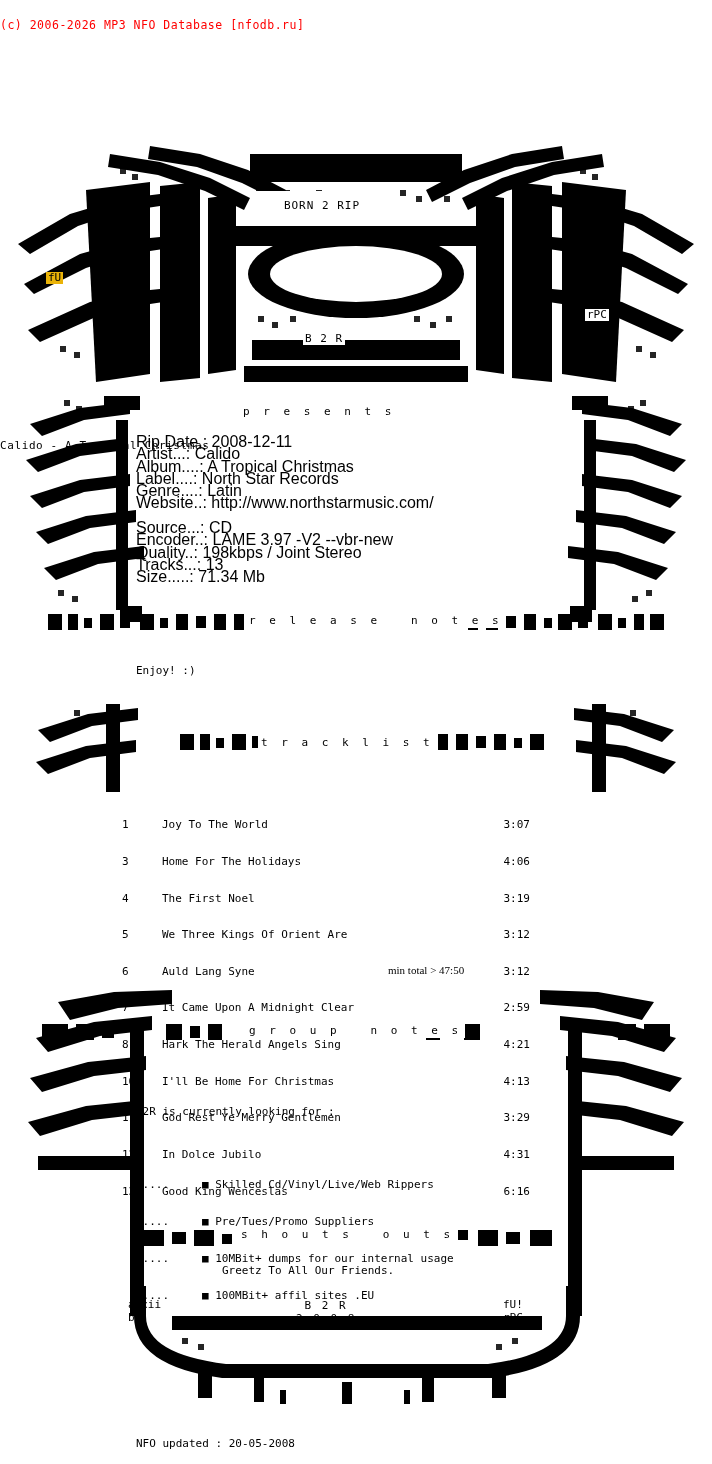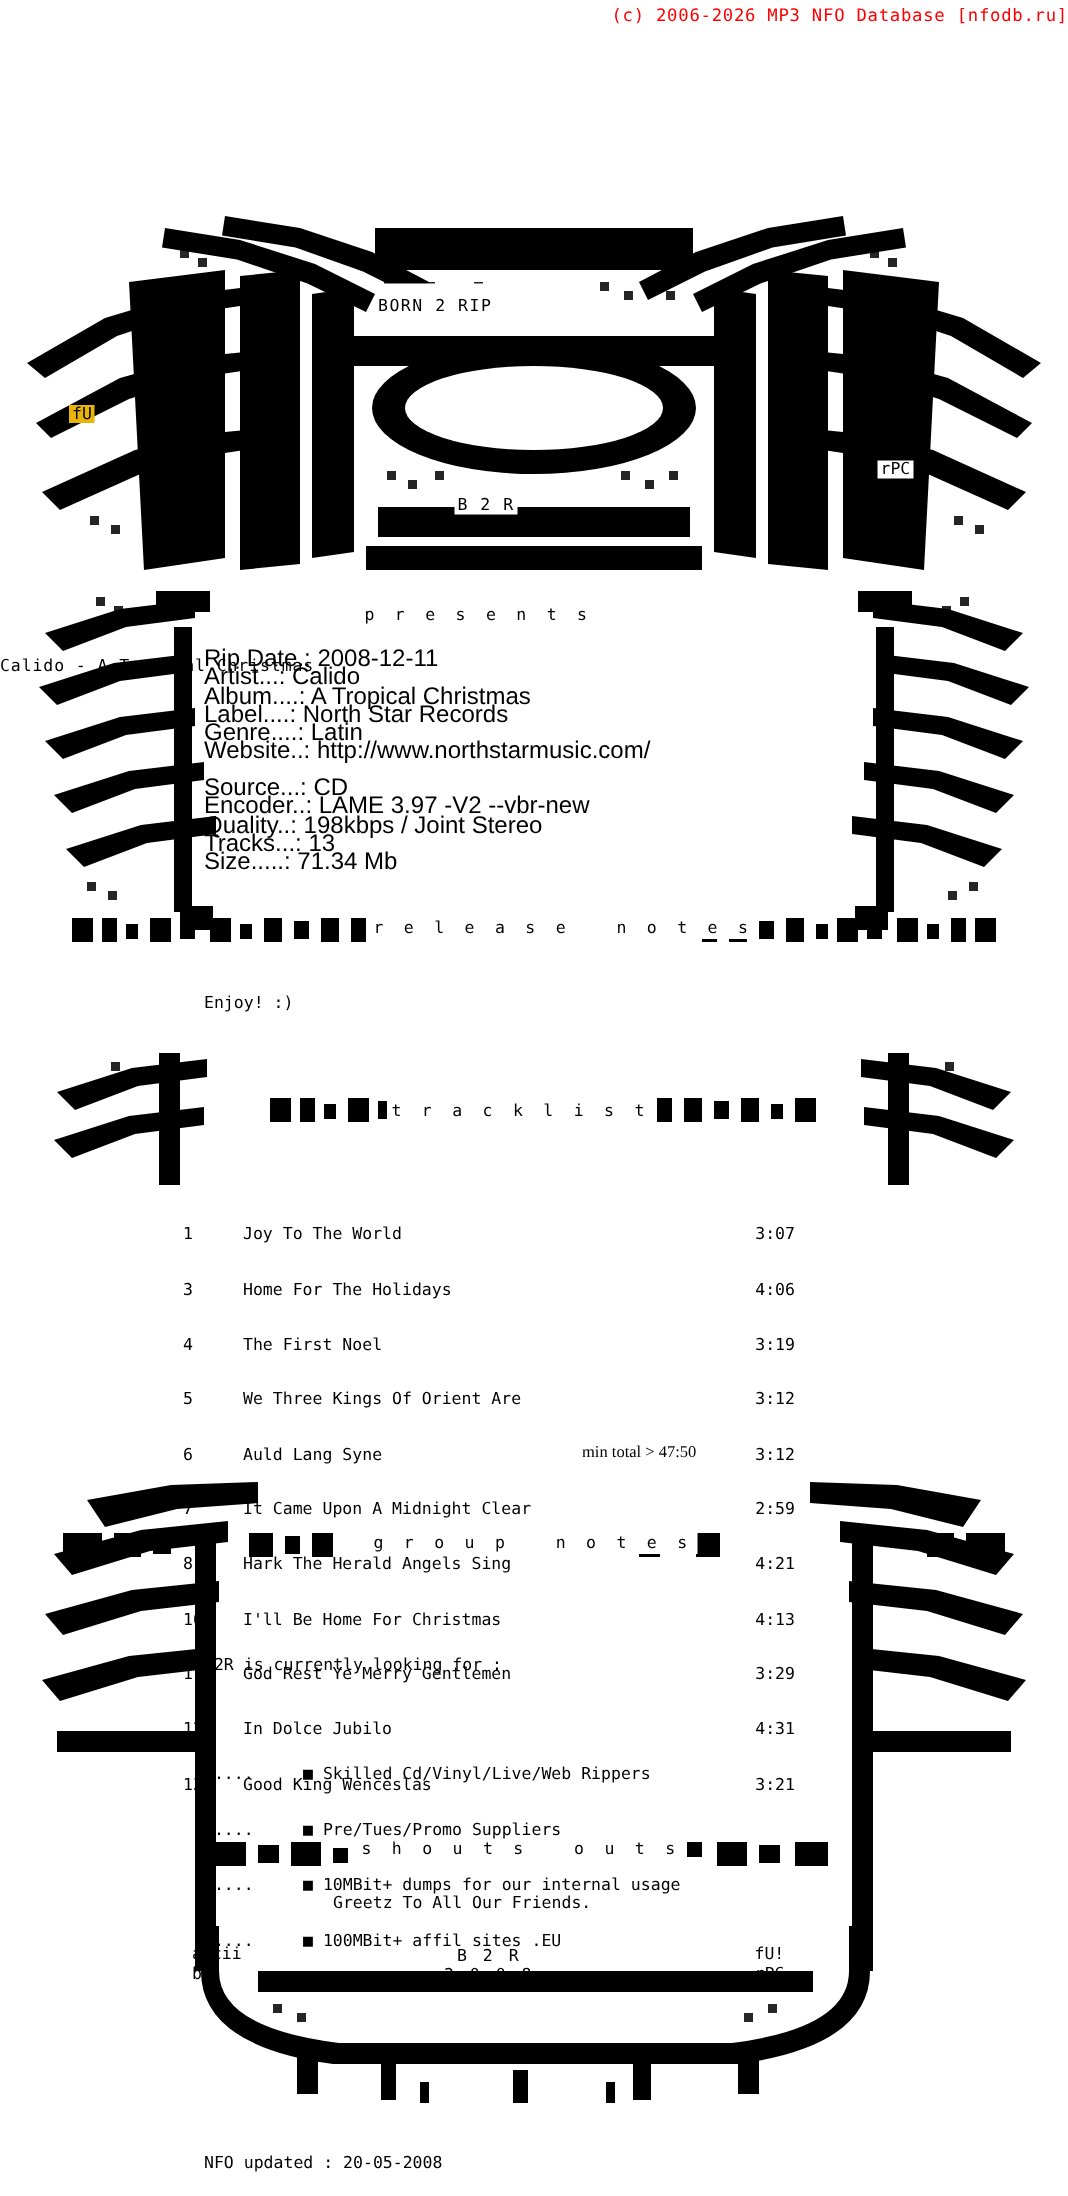--- a/index.html
+++ b/index.html
@@ -10,26 +10,26 @@
   body {
     width: 712px;
     height: 1464px;
     position: relative;
     font-family: "DejaVu Sans Mono", "Liberation Mono", monospace;
     color: #000000;
     overflow: hidden;
   }
   .header-bar {
     width: 100%;
-    text-align: right;
+    text-align: left;
     font-family: "DejaVu Sans Mono", "Liberation Mono", monospace;
     font-size: 11.5px;
     color: #ff0000;
     letter-spacing: 0.5px;
-    padding-top: 3px;
+    padding-top: 18px;
     height: 16px;
     box-sizing: border-box;
   }
   .nfo {
     position: relative;
     width: 712px;
     font-size: 10px;
     line-height: 11.6px;
     white-space: pre;
     font-family: "DejaVu Sans Mono", "Liberation Mono", monospace;
@@ -50,20 +50,21 @@
   .born2rip-box {
     position: absolute;
     left: 252px;
     top: 97px;
     width: 140px;
     height: 28px;
     background: #ffffff;
     border: 0;
     display: flex;
     align-items: center;
+    justify-content: center;
     font-family: "DejaVu Sans Mono", "Liberation Mono", monospace;
     font-size: 11px;
     letter-spacing: 1px;
   }
   .fu-tag {
     position: absolute;
     left: 46px;
     top: 178px;
     font-size: 11px;
     font-family: "DejaVu Sans Mono", "Liberation Mono", monospace;
@@ -401,21 +402,21 @@
     <span class="track-row"><span class="tk-num">1</span><span class="tk-title">Joy To The World</span><span class="tk-time">3:07</span></span>
     <span class="track-row"><span class="tk-num">3</span><span class="tk-title">Home For The Holidays</span><span class="tk-time">4:06</span></span>
     <span class="track-row"><span class="tk-num">4</span><span class="tk-title">The First Noel</span><span class="tk-time">3:19</span></span>
     <span class="track-row"><span class="tk-num">5</span><span class="tk-title">We Three Kings Of Orient Are</span><span class="tk-time">3:12</span></span>
     <span class="track-row"><span class="tk-num">6</span><span class="tk-title">Auld Lang Syne</span><span class="tk-time">3:12</span></span>
     <span class="track-row"><span class="tk-num">7</span><span class="tk-title">It Came Upon A Midnight Clear</span><span class="tk-time">2:59</span></span>
     <span class="track-row"><span class="tk-num">8</span><span class="tk-title">Hark The Herald Angels Sing</span><span class="tk-time">4:21</span></span>
     <span class="track-row"><span class="tk-num">10</span><span class="tk-title">I'll Be Home For Christmas</span><span class="tk-time">4:13</span></span>
     <span class="track-row"><span class="tk-num">11</span><span class="tk-title">God Rest Ye Merry Gentlemen</span><span class="tk-time">3:29</span></span>
     <span class="track-row"><span class="tk-num">12</span><span class="tk-title">In Dolce Jubilo</span><span class="tk-time">4:31</span></span>
-    <span class="track-row"><span class="tk-num">13</span><span class="tk-title">Good King Wenceslas</span><span class="tk-time">3:21</span></span>
+    <span class="track-row"><span class="tk-num">13</span><span class="tk-title">Good King Wenceslas</span><span class="tk-time">6:16</span></span>
   </div>
 
   <div class="mintotal">min total &gt; 47:50</div>
 
   
   <svg class="orn" style="left:22px; top:968px;" width="668" height="420" viewBox="0 0 668 420">
     <g fill="#000">
       <path d="M36 16 L92 6 L150 4 L150 18 L96 22 L48 34 Z"></path>
       <path d="M14 52 L72 36 L130 30 L130 44 L78 50 L26 66 Z"></path>
       <path d="M8 92 L66 76 L124 70 L124 84 L72 90 L20 106 Z"></path>

